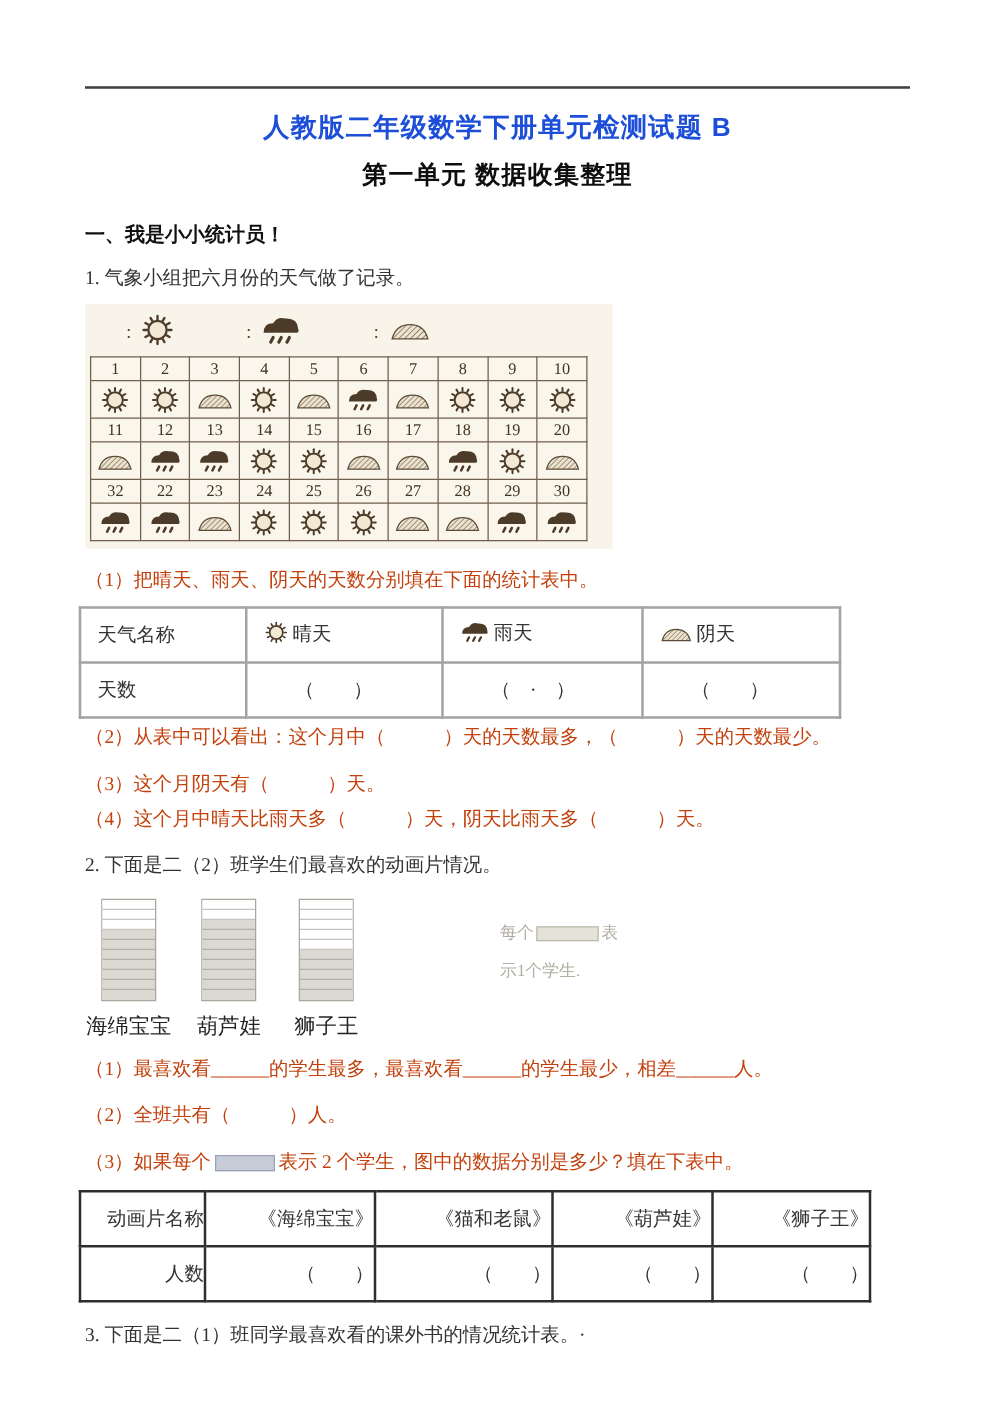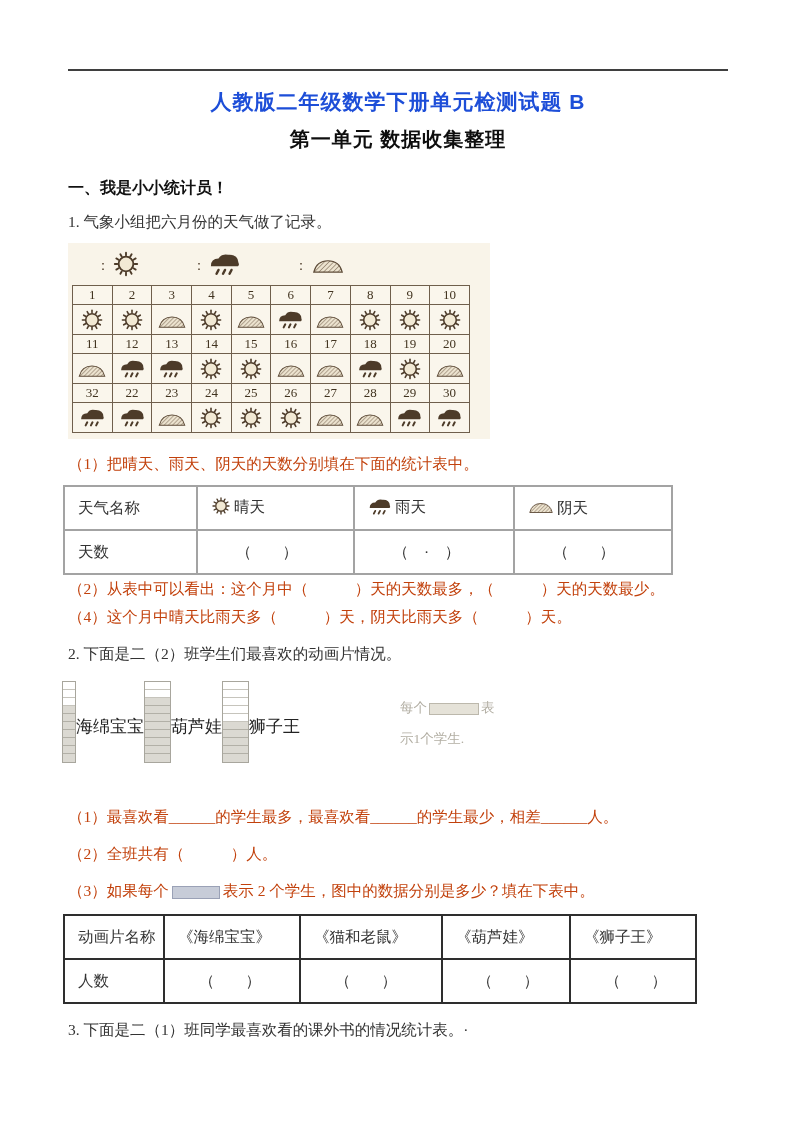--- a/index.html
+++ b/index.html
@@ -25,36 +25,36 @@
   .icon-cell{height:29px;vertical-align:middle;}
   .icon-cell svg{vertical-align:middle;}
   
   .stat-table{margin-top:10px;margin-left:-5px;border-collapse:collapse;table-layout:fixed;width:608px;}
   .stat-table td{border:2px solid #a3a3a3;font-size:15.5px;color:#333;height:42px;padding:0 0 0 13px;}
   .stat-table .hdr-icon{margin-right:3px;vertical-align:middle;}
   .subq{margin-top:15px;font-size:15.5px;color:#c2410c;}
   
   .picto-wrap{position:relative;margin-top:16px;height:114px;}
   .picto-cols{display:flex;align-items:flex-end;margin-left:-6px;}
-  .picto-group{width:82px;display:flex;flex-direction:row;align-items:center;flex:none;font-family:Liberation Mono, monospace;}
+  .picto-group{width:82px;display:flex;flex-direction:column;align-items:center;flex:none;font-family:Liberation Mono, monospace;}
   .picto-group.narrow{width:78px;align-items:center;}
   .picto-col{width:42px;border:1px solid #a8a69d;background:#fff;}
   .picto-cell{height:8px;border-bottom:1px solid #c6c4bc;box-sizing:border-box;background:#ffffff;}
   .picto-cell.filled{background:#dbd9d2;border-bottom-color:#b2b0a7;}
   .picto-cell:last-child{border-bottom:none;}
   .picto-label{margin-top:8px;font-size:17px;color:#222;white-space:nowrap;}
   .picto-legend{position:absolute;left:332px;top:18px;color:#b2aea3;font-size:13.5px;}
   .picto-legend .line2{margin-top:13px;}
   .legend-unit-box{display:inline-block;width:48px;height:10px;background:#e5e2d8;
        border:1px solid #bcb8ac;vertical-align:middle;margin:0 2px;}
   .answer-box{display:inline-block;width:46px;height:11px;background:#c7ccd8;
        border:1px solid #9aa1b6;vertical-align:middle;margin:0 3px;}
   
   .cartoon-table{margin-top:12px;margin-left:-5px;border-collapse:collapse;table-layout:fixed;width:632px;}
-  .cartoon-table td{border:2px solid #2e2e2e;font-size:15.5px;color:#333;height:42px;padding:0 0 0 13px;}
+  .cartoon-table td{border:2px solid #2e2e2e;font-size:15.5px;color:#333;height:42px;padding:0 0 0 13px;text-align:right;}
 </style>
 </head>
 <body>
 
 <svg width="0" height="0" style="position:absolute" aria-hidden="true">
   <defs>
     <pattern id="hatchp" patternUnits="userSpaceOnUse" width="3.5" height="3.5" patternTransform="rotate(45)">
       <line x1="0" y1="0" x2="0" y2="3.5" stroke="#6b5743" stroke-width="1.1"></line>
     </pattern>
   </defs>
@@ -510,20 +510,21 @@
           <tr>
             <td>天数</td>
             <td style="padding-left: 38px;">（　　）</td>
             <td style="padding-left: 38px;">（　·　）</td>
             <td style="padding-left: 38px;">（　　）</td>
           </tr>
         </tbody>
     </table>
 
     <div class="subq" style="margin-top:4px">（2）从表中可以看出：这个月中（　　　）天的天数最多，（　　　）天的天数最少。</div>
+    <div class="subq" style="margin-top:17px">（3）这个月阴天有（　　　）天。</div>
     <div class="subq" style="margin-top:7px">（4）这个月中晴天比雨天多（　　　）天，阴天比雨天多（　　　）天。</div>
 
     <div class="q-text" style="margin-top:16px">2. 下面是二（2）班学生们最喜欢的动画片情况。</div>
 
     <div class="picto-wrap">
       <div class="picto-cols" id="picto-cols">
           <div class="picto-group">
             <div class="picto-col">
               <div class="picto-cell"></div>
               <div class="picto-cell"></div>

